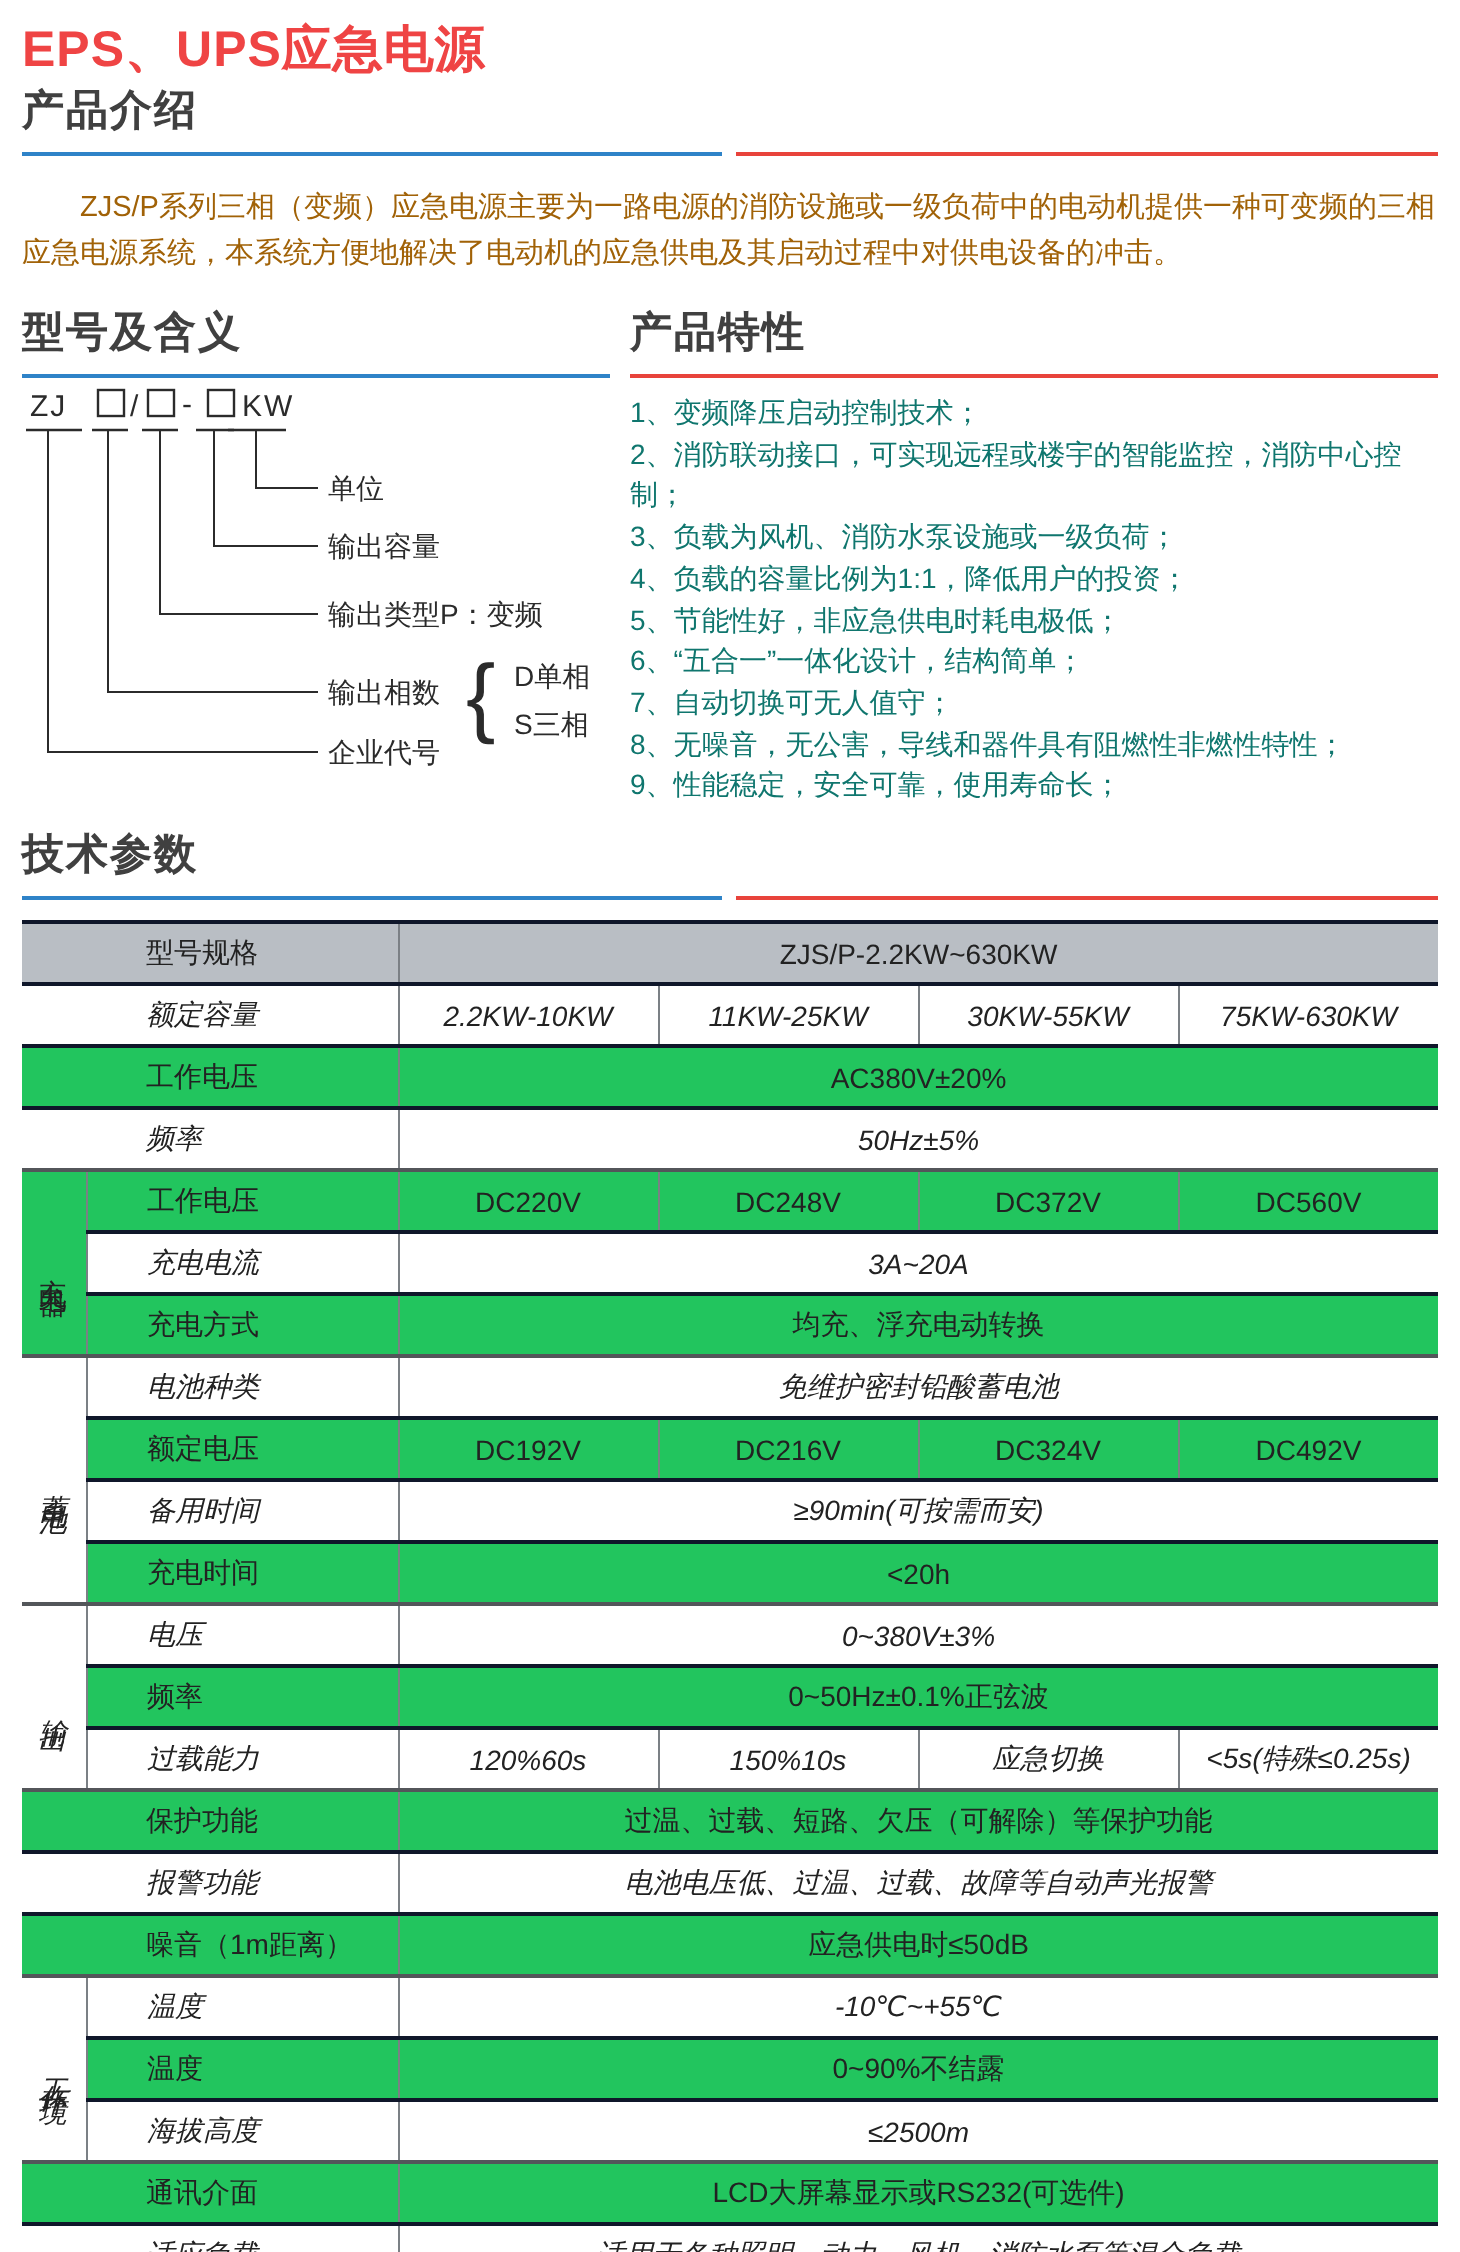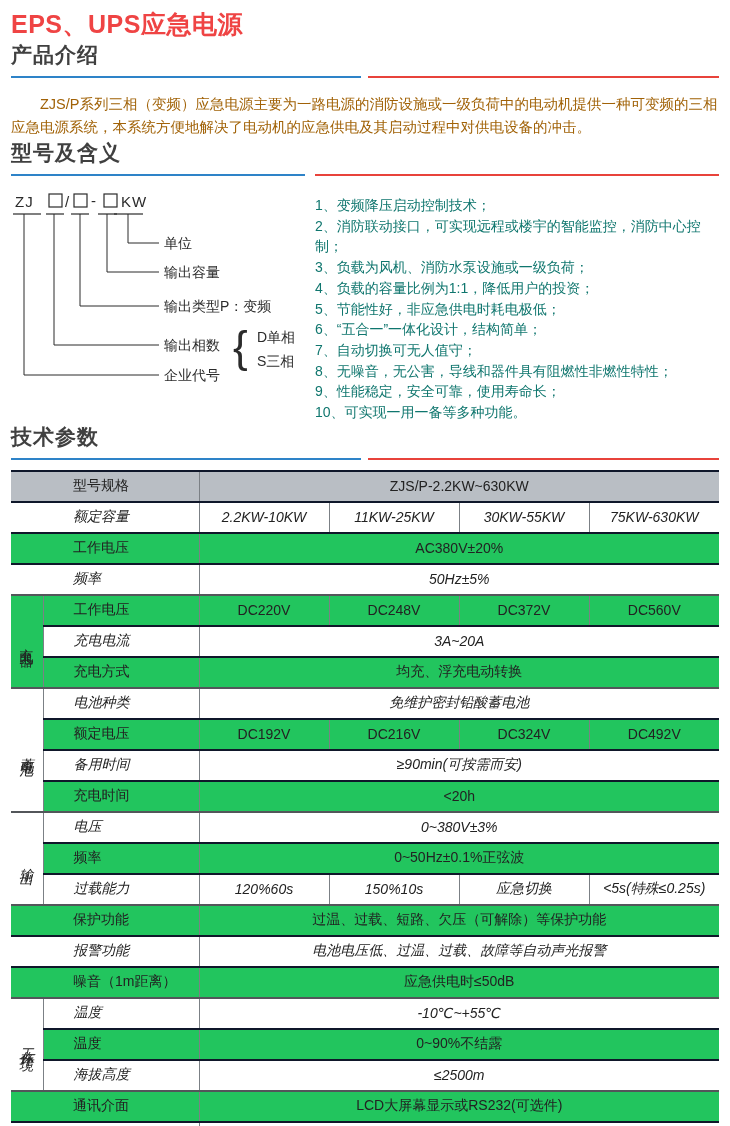--- a/index.html
+++ b/index.html
@@ -13,25 +13,25 @@
   .head-intro{margin-top:17px;}
   .head-specs{margin-top:10px;}
 
   .rule{display:flex;height:2px;margin-top:7px;}
   .rule .seg-blue{background:#2e83c8;width:350px;margin-right:7px;}
   .rule .seg-red{background:#e8433b;flex:1;}
   .rule.cols .seg-blue{width:294px;margin-right:10px;}
 
   .intro-text{margin:15px 0 0;font-size:14.5px;line-height:23px;text-indent:2em;color:#a16207;}
 
-  .two-col-heads{display:flex;}
+  .two-col-heads{display:flex;margin-top:13px;}
   .two-col-heads .lcol{width:304px;}
   .two-col-heads .rcol{flex:1;}
 
-  .two-col-body{display:flex;margin-top:14px;}
+  .two-col-body{display:flex;margin-top:2px;}
   .model-diagram{width:304px;height:222px;position:relative;}
   .model-diagram svg{display:block;}
   .model-diagram svg text{font-family:"Liberation Sans","DejaVu Sans",sans-serif;fill:#2b2b2b;}
   .features{flex:1;padding-top:5px;}
   .feature-item{font-size:14px;line-height:20.7px;color:#0f766e;}
 
   table.spec-table{width:708px;border-collapse:collapse;table-layout:fixed;
        font-size:14px;color:#222;margin-top:10px;
        border-top:2px solid #53565a;border-bottom:2px solid #53565a;}
   .spec-table td{height:29px;border-top:2px solid #0f172a;padding:0;overflow:hidden;white-space:nowrap;}
@@ -60,20 +60,23 @@
     <span class="seg-blue"></span>
     <span class="seg-red"></span>
   </div>
 
   <p class="intro-text">ZJS/P系列三相（变频）应急电源主要为一路电源的消防设施或一级负荷中的电动机提供一种可变频的三相应急电源系统，本系统方便地解决了电动机的应急供电及其启动过程中对供电设备的冲击。</p>
 
   <div class="two-col-heads">
     <div class="lcol">
         <h2 class="sec-head">型号及含义</h2>
       </div>
+    <div class="rcol">
+        <h2 class="sec-head">产品特性</h2>
+      </div>
   </div>
   <div class="rule cols">
     <span class="seg-blue"></span>
     <span class="seg-red"></span>
   </div>
 
   <div class="two-col-body">
     <div class="model-diagram">
       <svg width="304" height="222" viewBox="0 0 304 222">
 
@@ -115,21 +118,20 @@
     <div class="features">
       <div class="feature-item">1、变频降压启动控制技术；</div>
       <div class="feature-item">2、消防联动接口，可实现远程或楼宇的智能监控，消防中心控制；</div>
       <div class="feature-item">3、负载为风机、消防水泵设施或一级负荷；</div>
       <div class="feature-item">4、负载的容量比例为1:1，降低用户的投资；</div>
       <div class="feature-item">5、节能性好，非应急供电时耗电极低；</div>
       <div class="feature-item">6、“五合一”一体化设计，结构简单；</div>
       <div class="feature-item">7、自动切换可无人值守；</div>
       <div class="feature-item">8、无噪音，无公害，导线和器件具有阻燃性非燃性特性；</div>
       <div class="feature-item">9、性能稳定，安全可靠，使用寿命长；</div>
-      <div class="feature-item">10、可实现一用一备等多种功能。</div>
     </div>
   </div>
 
   <h2 class="sec-head head-specs">技术参数</h2>
   <div class="rule">
     <span class="seg-blue"></span>
     <span class="seg-red"></span>
   </div>
 
   <table class="spec-table">

